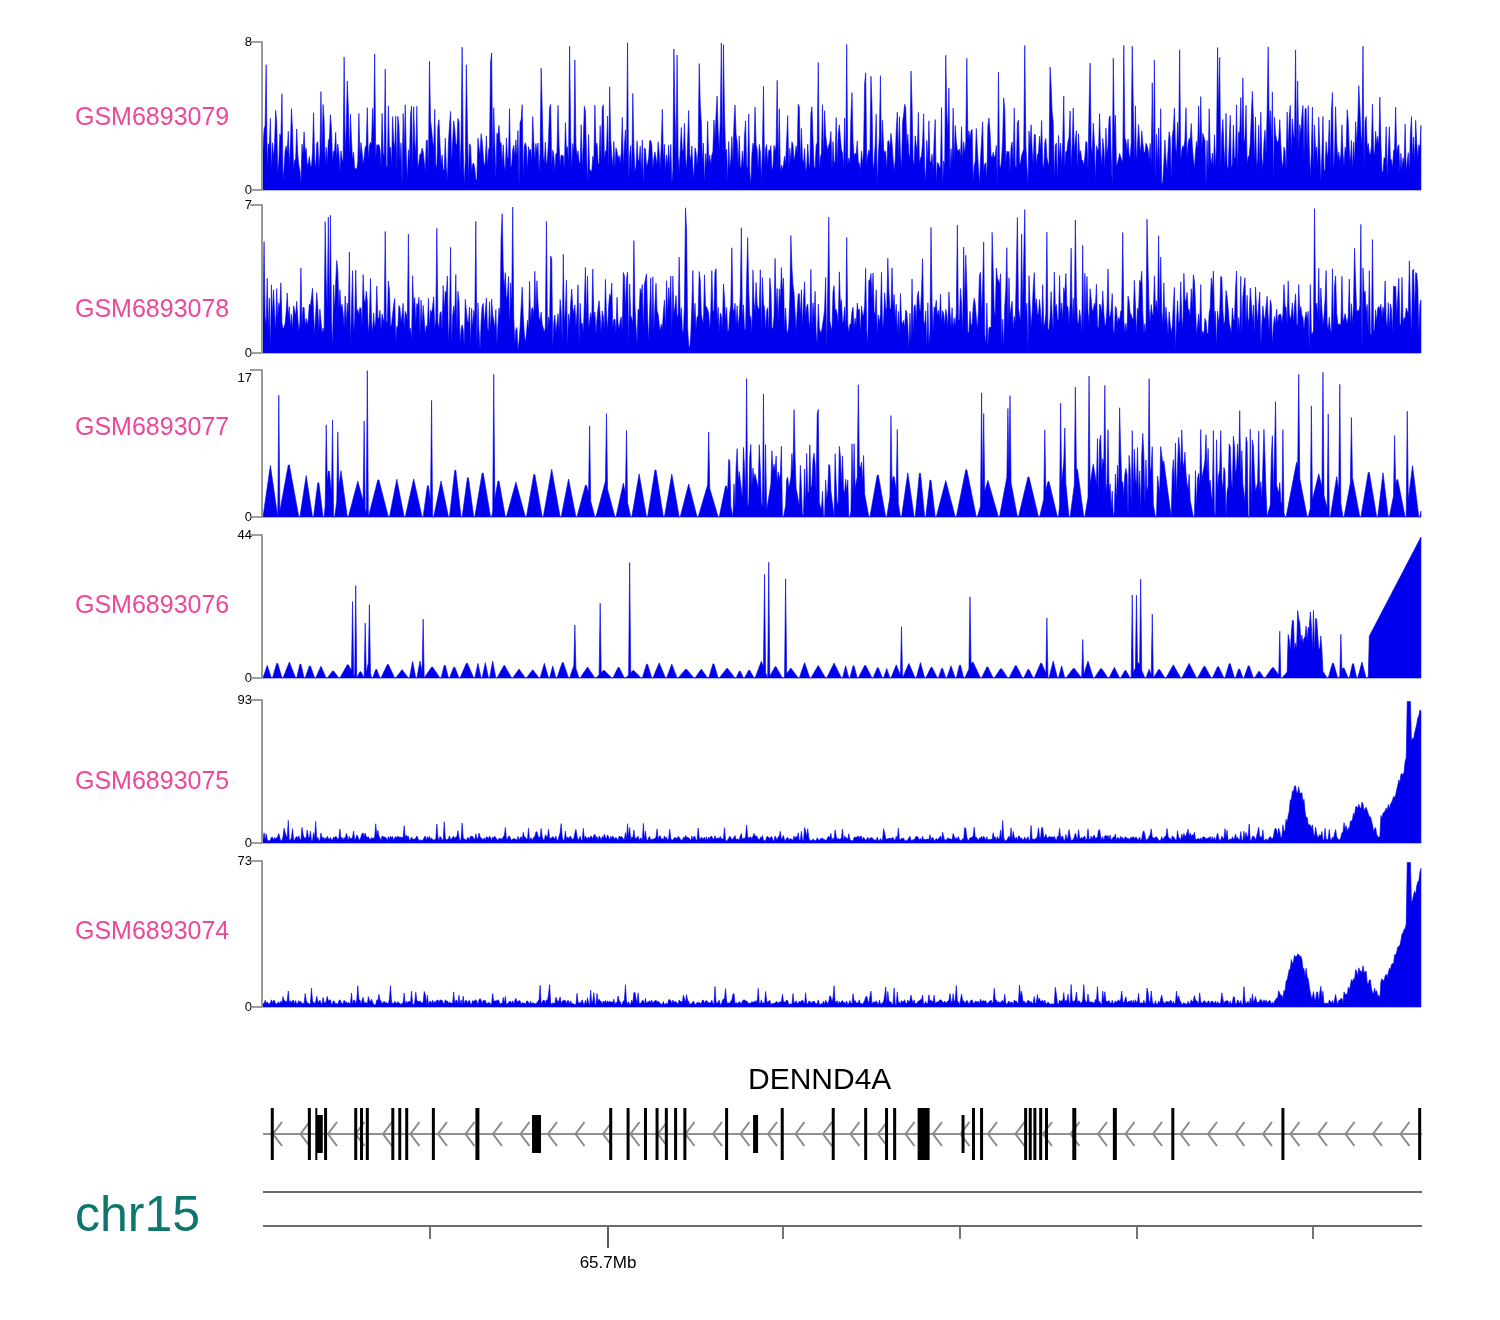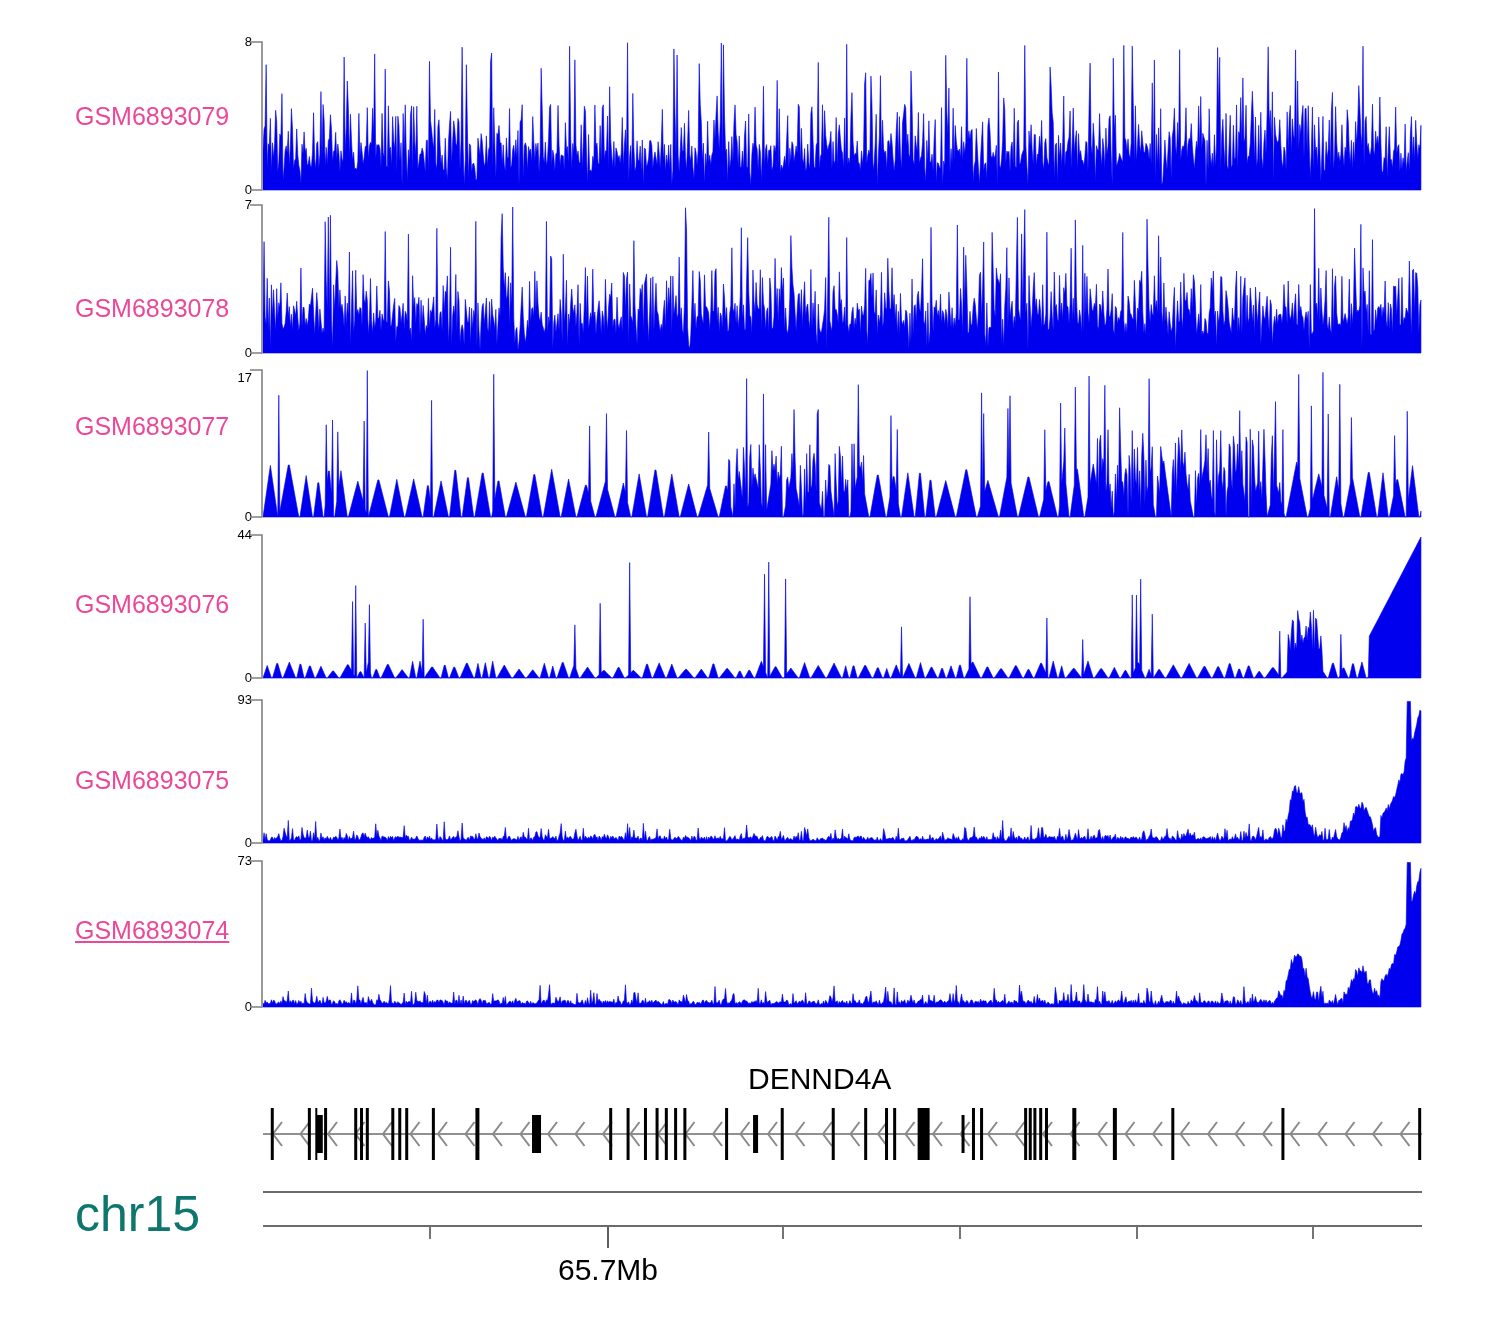--- a/index.html
+++ b/index.html
@@ -21,21 +21,21 @@
 
   
   #gene-panel{position:absolute;left:0;}
   #gene-name{position:absolute;font-size:30px;color:#000;
              white-space:nowrap;}
   .gene-svg{position:absolute;}
 
   
   #chr-label{position:absolute;font-size:50px;color:#0f766e;}
   #ruler-svg{position:absolute;}
-  .tick-label{position:absolute;font-size:30px;color:#000;
+  .tick-label{position:absolute;font-size:17px;color:#000;
               text-align:center;white-space:nowrap;}
 </style>
 </head>
 <body>
 
 <div id="browser">
     <div class="track" style="top: 0px; width: 1500px; height: 1320px; pointer-events: none;">
       <div class="track-label" style="left: 75px; top: 102px;">GSM6893079</div>
       <div class="axis-max" style="left: 226px; top: 34px;">8</div>
       <div class="axis-min" style="left: 226px; top: 182px;">0</div>
@@ -84,21 +84,21 @@
       <div class="axis-max" style="left: 226px; top: 692px;">93</div>
       <div class="axis-min" style="left: 226px; top: 835px;">0</div>
       <svg class="axis-svg" width="30" height="147" style="left: 248px; top: 698px;">
         <path d="M2 2 L14 2 L14 145 L2 145" fill="none" stroke="#808080" stroke-width="1.6"></path>
       </svg>
       <svg class="cov-svg" width="1159" height="144" viewBox="0 0 1100 144" preserveAspectRatio="none" style="left: 263px; top: 700px;">
         <path d="M0 143 L0 140.26 L1 132.78 L2 139.82 L3 133.72 L4 139.39 L5 140.81 L6 140.84 L7 140.09 L8 137.14 L9 137.20 L10 140.17 L11 137.45 L12 139.04 L13 137.86 L14 136.58 L15 133.60 L16 138.15 L17 140.71 L18 140.43 L19 136.61 L20 128.27 L21 132.27 L22 136.07 L23 136.89 L24 120.43 L25 140.77 L26 139.71 L27 137.98 L28 128.63 L29 139.58 L30 140.27 L31 137.55 L32 136.55 L33 138.02 L34 135.87 L35 140.00 L36 139.25 L37 127.41 L38 134.21 L39 137.70 L40 138.24 L41 137.32 L42 130.06 L43 136.76 L44 138.30 L45 131.20 L46 140.76 L47 140.47 L48 132.75 L49 138.40 L50 121.48 L51 139.26 L52 137.28 L53 140.68 L54 139.94 L55 132.95 L56 138.39 L57 136.81 L58 139.73 L59 137.79 L60 139.08 L61 136.32 L62 138.45 L63 139.41 L64 137.31 L65 140.04 L66 139.79 L67 137.08 L68 137.83 L69 136.33 L70 137.21 L71 139.63 L72 138.17 L73 129.09 L74 138.77 L75 137.17 L76 140.18 L77 137.48 L78 138.92 L79 133.44 L80 136.03 L81 140.39 L82 136.42 L83 138.90 L84 138.32 L85 137.36 L86 131.13 L87 139.51 L88 139.08 L89 134.93 L90 136.61 L91 139.65 L92 139.83 L93 136.77 L94 133.59 L95 132.93 L96 136.44 L97 133.15 L98 136.42 L99 137.40 L100 136.70 L101 138.87 L102 139.42 L103 137.50 L104 138.51 L105 138.06 L106 137.34 L107 123.79 L108 135.88 L109 130.31 L110 136.07 L111 137.88 L112 140.70 L113 135.94 L114 136.73 L115 136.94 L116 137.26 L117 137.97 L118 140.77 L119 136.49 L120 139.25 L121 136.25 L122 137.44 L123 136.52 L124 140.63 L125 137.76 L126 136.59 L127 138.03 L128 136.09 L129 137.38 L130 136.98 L131 137.37 L132 137.87 L133 137.27 L134 125.71 L135 137.63 L136 135.15 L137 136.62 L138 136.28 L139 140.54 L140 139.43 L141 137.12 L142 139.32 L143 139.12 L144 139.33 L145 137.99 L146 135.95 L147 138.31 L148 140.10 L149 140.38 L150 139.90 L151 140.25 L152 140.19 L153 137.32 L154 136.01 L155 140.23 L156 136.80 L157 138.83 L158 136.13 L159 139.76 L160 137.87 L161 139.74 L162 139.76 L163 139.79 L164 139.33 L165 123.97 L166 137.15 L167 140.53 L168 136.49 L169 137.63 L170 139.69 L171 140.61 L172 121.77 L173 138.22 L174 139.64 L175 139.45 L176 138.67 L177 135.90 L178 139.42 L179 139.10 L180 137.26 L181 136.34 L182 138.78 L183 137.06 L184 136.74 L185 130.75 L186 137.05 L187 140.71 L188 139.20 L189 122.94 L190 137.84 L191 138.86 L192 139.57 L193 140.51 L194 137.88 L195 137.45 L196 140.23 L197 135.93 L198 136.40 L199 136.43 L200 138.61 L201 139.55 L202 133.79 L203 138.26 L204 139.09 L205 133.03 L206 136.48 L207 138.32 L208 138.90 L209 139.50 L210 137.78 L211 140.29 L212 136.76 L213 137.34 L214 138.69 L215 136.18 L216 137.58 L217 140.79 L218 137.12 L219 137.98 L220 136.13 L221 137.89 L222 139.27 L223 140.61 L224 138.15 L225 138.93 L226 138.18 L227 140.09 L228 136.41 L229 135.96 L230 127.40 L231 138.39 L232 139.19 L233 136.48 L234 136.14 L235 138.65 L236 140.62 L237 139.05 L238 138.74 L239 138.66 L240 139.48 L241 140.12 L242 136.36 L243 140.40 L244 137.86 L245 136.67 L246 139.52 L247 132.28 L248 137.05 L249 137.27 L250 138.81 L251 139.23 L252 128.27 L253 140.76 L254 138.07 L255 138.18 L256 140.72 L257 137.09 L258 136.85 L259 132.09 L260 131.70 L261 135.85 L262 137.87 L263 137.20 L264 128.54 L265 136.57 L266 139.63 L267 140.27 L268 134.74 L269 136.46 L270 137.39 L271 129.32 L272 138.58 L273 138.26 L274 138.07 L275 136.57 L276 137.74 L277 139.04 L278 136.11 L279 140.70 L280 139.90 L281 136.29 L282 132.63 L283 123.57 L284 137.00 L285 140.67 L286 139.45 L287 131.13 L288 139.34 L289 136.89 L290 138.70 L291 136.82 L292 136.40 L293 138.82 L294 139.17 L295 138.55 L296 133.04 L297 129.27 L298 135.98 L299 140.51 L300 138.46 L301 136.26 L302 140.20 L303 140.11 L304 128.24 L305 139.36 L306 136.12 L307 137.71 L308 138.84 L309 136.91 L310 138.75 L311 135.89 L312 136.87 L313 139.21 L314 135.34 L315 134.25 L316 137.87 L317 136.73 L318 140.62 L319 136.12 L320 137.37 L321 140.49 L322 136.62 L323 137.70 L324 134.20 L325 137.41 L326 138.50 L327 134.83 L328 137.09 L329 140.34 L330 136.32 L331 137.89 L332 135.93 L333 138.15 L334 138.70 L335 137.29 L336 138.89 L337 140.53 L338 135.98 L339 137.41 L340 136.29 L341 137.25 L342 139.16 L343 139.73 L344 132.68 L345 139.60 L346 123.68 L347 137.64 L348 127.48 L349 139.94 L350 136.86 L351 138.01 L352 130.07 L353 138.28 L354 137.88 L355 138.36 L356 136.03 L357 140.65 L358 138.21 L359 138.11 L360 140.66 L361 123.33 L362 139.89 L363 131.20 L364 139.38 L365 140.77 L366 137.49 L367 136.51 L368 140.78 L369 138.94 L370 139.48 L371 138.86 L372 138.55 L373 137.18 L374 128.90 L375 139.41 L376 136.23 L377 135.84 L378 139.24 L379 138.61 L380 139.78 L381 135.93 L382 138.84 L383 137.02 L384 140.24 L385 138.80 L386 129.30 L387 138.36 L388 140.32 L389 139.87 L390 138.49 L391 137.14 L392 138.58 L393 138.56 L394 136.52 L395 137.33 L396 139.06 L397 139.90 L398 140.53 L399 137.17 L400 138.45 L401 135.51 L402 137.22 L403 137.24 L404 137.85 L405 139.00 L406 140.84 L407 135.99 L408 139.64 L409 136.40 L410 136.80 L411 140.31 L412 139.93 L413 128.07 L414 137.99 L415 139.57 L416 137.03 L417 138.22 L418 139.05 L419 137.01 L420 140.80 L421 136.66 L422 140.77 L423 137.09 L424 138.71 L425 136.30 L426 136.45 L427 139.01 L428 139.03 L429 135.67 L430 138.99 L431 138.29 L432 137.93 L433 138.64 L434 136.32 L435 138.96 L436 138.83 L437 139.07 L438 127.70 L439 140.51 L440 140.82 L441 139.90 L442 138.17 L443 136.32 L444 137.35 L445 140.03 L446 138.76 L447 137.38 L448 135.57 L449 139.66 L450 138.95 L451 139.20 L452 140.11 L453 135.92 L454 133.62 L455 139.76 L456 138.31 L457 138.51 L458 136.84 L459 125.02 L460 136.73 L461 138.00 L462 137.56 L463 136.83 L464 138.95 L465 136.25 L466 133.42 L467 135.96 L468 136.20 L469 136.57 L470 139.30 L471 140.02 L472 137.51 L473 137.63 L474 135.53 L475 140.07 L476 140.64 L477 140.55 L478 137.10 L479 136.32 L480 137.81 L481 138.14 L482 137.13 L483 136.52 L484 140.49 L485 140.75 L486 136.02 L487 138.09 L488 140.26 L489 136.79 L490 136.60 L491 131.37 L492 139.52 L493 137.63 L494 135.42 L495 140.17 L496 140.16 L497 138.23 L498 137.32 L499 139.57 L500 139.21 L501 138.50 L502 140.12 L503 139.89 L504 136.09 L505 138.72 L506 136.29 L507 137.94 L508 132.74 L509 140.29 L510 139.96 L511 131.32 L512 140.28 L513 140.45 L514 127.58 L515 131.04 L516 136.41 L517 128.90 L518 137.34 L519 140.69 L520 140.14 L521 140.49 L522 138.97 L523 140.09 L524 140.75 L525 140.52 L526 137.72 L527 139.50 L528 140.61 L529 138.77 L530 138.57 L531 138.08 L532 139.20 L533 139.59 L534 140.42 L535 139.72 L536 137.33 L537 136.23 L538 137.68 L539 133.44 L540 140.76 L541 138.02 L542 139.74 L543 129.86 L544 136.21 L545 139.38 L546 138.31 L547 139.36 L548 139.08 L549 137.80 L550 129.12 L551 140.45 L552 136.06 L553 137.56 L554 137.96 L555 139.27 L556 133.79 L557 139.43 L558 140.21 L559 140.84 L560 140.65 L561 137.53 L562 137.15 L563 137.40 L564 136.52 L565 136.07 L566 138.20 L567 136.02 L568 136.34 L569 140.00 L570 137.31 L571 138.86 L572 140.32 L573 139.35 L574 137.19 L575 139.85 L576 138.19 L577 137.70 L578 137.71 L579 138.64 L580 140.33 L581 139.66 L582 140.60 L583 137.04 L584 140.55 L585 140.55 L586 138.56 L587 140.45 L588 140.35 L589 128.67 L590 132.73 L591 138.33 L592 139.33 L593 138.72 L594 138.51 L595 138.06 L596 138.98 L597 137.70 L598 137.61 L599 139.41 L600 140.61 L601 136.24 L602 139.80 L603 128.20 L604 139.30 L605 139.77 L606 138.41 L607 138.43 L608 138.01 L609 140.65 L610 140.69 L611 140.81 L612 139.48 L613 138.01 L614 136.27 L615 140.35 L616 140.78 L617 139.32 L618 140.29 L619 137.84 L620 136.33 L621 136.60 L622 137.72 L623 140.03 L624 138.56 L625 140.25 L626 136.22 L627 139.69 L628 139.31 L629 139.66 L630 139.22 L631 139.02 L632 139.60 L633 134.65 L634 139.94 L635 137.73 L636 137.67 L637 140.57 L638 140.16 L639 138.40 L640 139.75 L641 138.66 L642 137.67 L643 135.87 L644 140.77 L645 132.21 L646 136.43 L647 140.81 L648 139.55 L649 139.75 L650 137.67 L651 138.74 L652 139.01 L653 139.08 L654 139.91 L655 133.54 L656 136.26 L657 139.53 L658 137.50 L659 139.56 L660 136.58 L661 139.77 L662 140.25 L663 140.52 L664 138.64 L665 139.50 L666 127.43 L667 128.48 L668 137.36 L669 140.31 L670 140.16 L671 137.82 L672 137.78 L673 137.29 L674 135.90 L675 127.11 L676 137.32 L677 137.04 L678 139.32 L679 139.88 L680 137.65 L681 138.85 L682 136.15 L683 138.53 L684 136.26 L685 137.90 L686 139.95 L687 136.74 L688 140.27 L689 139.13 L690 139.88 L691 139.16 L692 139.41 L693 132.72 L694 137.58 L695 136.96 L696 140.83 L697 136.59 L698 138.96 L699 138.79 L700 130.19 L701 140.48 L702 120.51 L703 137.79 L704 140.56 L705 140.80 L706 140.07 L707 138.03 L708 136.17 L709 139.11 L710 127.87 L711 140.27 L712 131.44 L713 136.89 L714 139.29 L715 137.04 L716 140.45 L717 135.92 L718 136.34 L719 138.81 L720 138.00 L721 139.94 L722 139.58 L723 136.97 L724 140.36 L725 138.49 L726 136.79 L727 140.77 L728 139.32 L729 125.47 L730 139.27 L731 139.04 L732 139.68 L733 138.38 L734 138.60 L735 136.01 L736 127.84 L737 136.95 L738 138.52 L739 127.52 L740 127.75 L741 137.86 L742 136.79 L743 134.20 L744 138.04 L745 137.96 L746 136.41 L747 136.96 L748 137.17 L749 136.76 L750 137.86 L751 136.31 L752 138.66 L753 140.84 L754 136.26 L755 137.30 L756 128.38 L757 138.07 L758 136.65 L759 136.06 L760 140.34 L761 140.24 L762 134.36 L763 139.47 L764 136.65 L765 129.56 L766 136.08 L767 140.58 L768 140.09 L769 139.65 L770 136.90 L771 133.24 L772 136.56 L773 140.37 L774 129.64 L775 137.54 L776 138.76 L777 137.17 L778 139.09 L779 136.77 L780 136.37 L781 139.99 L782 138.94 L783 128.79 L784 139.61 L785 139.20 L786 136.17 L787 139.44 L788 135.91 L789 135.21 L790 138.51 L791 137.83 L792 137.41 L793 130.45 L794 129.55 L795 136.59 L796 140.22 L797 136.50 L798 140.65 L799 135.87 L800 135.58 L801 136.51 L802 135.46 L803 138.90 L804 135.05 L805 140.13 L806 138.99 L807 136.97 L808 137.00 L809 134.11 L810 140.64 L811 137.54 L812 137.93 L813 139.44 L814 136.37 L815 138.65 L816 137.21 L817 139.91 L818 137.45 L819 136.81 L820 138.92 L821 138.05 L822 139.49 L823 138.62 L824 136.95 L825 138.33 L826 136.56 L827 138.31 L828 137.39 L829 137.25 L830 139.37 L831 139.72 L832 136.94 L833 140.40 L834 138.79 L835 132.61 L836 130.72 L837 134.67 L838 140.76 L839 139.15 L840 139.22 L841 136.40 L842 135.00 L843 129.01 L844 137.26 L845 137.64 L846 138.13 L847 137.17 L848 136.80 L849 138.12 L850 140.03 L851 140.55 L852 140.13 L853 136.65 L854 139.55 L855 138.25 L856 136.23 L857 136.31 L858 128.51 L859 136.37 L860 138.63 L861 138.16 L862 140.53 L863 135.98 L864 136.75 L865 138.02 L866 139.96 L867 140.37 L868 130.70 L869 137.40 L870 138.03 L871 140.35 L872 133.99 L873 138.24 L874 133.47 L875 136.28 L876 135.92 L877 132.48 L878 129.23 L879 136.81 L880 132.97 L881 136.25 L882 134.80 L883 135.66 L884 132.20 L885 139.23 L886 139.62 L887 138.78 L888 138.58 L889 139.49 L890 137.84 L891 139.88 L892 136.99 L893 136.80 L894 137.47 L895 138.75 L896 138.53 L897 138.09 L898 137.84 L899 136.48 L900 140.69 L901 136.62 L902 140.21 L903 137.30 L904 140.79 L905 136.89 L906 133.03 L907 137.90 L908 140.34 L909 140.24 L910 136.22 L911 137.78 L912 139.50 L913 128.67 L914 137.49 L915 130.27 L916 140.78 L917 139.66 L918 138.86 L919 140.04 L920 136.63 L921 139.22 L922 138.54 L923 133.88 L924 138.57 L925 137.28 L926 139.62 L927 139.59 L928 131.53 L929 140.57 L930 140.26 L931 131.20 L932 138.19 L933 132.45 L934 136.81 L935 136.14 L936 123.90 L937 139.94 L938 140.83 L939 136.55 L940 136.05 L941 137.27 L942 140.31 L943 136.62 L944 132.05 L945 127.34 L946 137.93 L947 136.28 L948 138.02 L949 129.89 L950 140.53 L951 140.21 L952 138.71 L953 140.36 L954 139.51 L955 137.63 L956 136.49 L957 138.13 L958 138.74 L959 136.98 L960 130.15 L961 128.12 L962 129.78 L963 136.00 L964 128.17 L965 131.77 L966 137.99 L967 136.44 L968 124.79 L969 131.62 L970 130.45 L971 119.34 L972 122.56 L973 115.85 L974 111.24 L975 99.74 L976 100.24 L977 91.03 L978 91.58 L979 86.10 L980 85.66 L981 92.83 L982 92.71 L983 86.72 L984 93.36 L985 93.41 L986 92.57 L987 102.00 L988 99.30 L989 111.62 L990 117.57 L991 117.19 L992 124.71 L993 124.47 L994 125.16 L995 127.99 L996 124.82 L997 133.17 L998 136.73 L999 127.24 L1000 133.48 L1001 137.41 L1002 136.39 L1003 134.59 L1004 136.30 L1005 131.50 L1006 140.13 L1007 140.00 L1008 128.25 L1009 138.92 L1010 139.90 L1011 138.46 L1012 129.52 L1013 139.15 L1014 140.23 L1015 136.97 L1016 138.41 L1017 133.65 L1018 129.49 L1019 136.47 L1020 138.83 L1021 139.56 L1022 140.01 L1023 137.20 L1024 132.81 L1025 132.21 L1026 122.65 L1027 129.09 L1028 125.52 L1029 132.05 L1030 127.53 L1031 130.28 L1032 121.10 L1033 121.20 L1034 119.60 L1035 113.05 L1036 115.89 L1037 106.80 L1038 106.59 L1039 108.25 L1040 104.28 L1041 107.38 L1042 109.01 L1043 102.13 L1044 104.22 L1045 111.05 L1046 108.37 L1047 107.32 L1048 110.38 L1049 113.74 L1050 116.68 L1051 116.86 L1052 120.23 L1053 124.83 L1054 131.55 L1055 128.54 L1056 127.65 L1057 134.48 L1058 136.53 L1059 137.27 L1060 136.83 L1061 115.44 L1062 118.19 L1063 113.21 L1064 112.47 L1065 110.66 L1066 107.92 L1067 110.89 L1068 104.50 L1069 109.16 L1070 104.36 L1071 102.46 L1072 100.31 L1073 96.46 L1074 97.69 L1075 94.66 L1076 89.81 L1077 85.18 L1078 79.92 L1079 82.60 L1080 74.34 L1081 73.47 L1082 74.99 L1083 71.80 L1084 61.28 L1085 57.93 L1086 1.43 L1087 1.43 L1088 1.43 L1089 1.43 L1090 41.43 L1091 38.15 L1092 39.16 L1093 33.08 L1094 28.81 L1095 24.35 L1096 17.86 L1097 15.88 L1098 10.14 L1099 11.07 L1099 143 Z" fill="#0000ee" stroke="#0000ee" stroke-width="0.6"></path>
       </svg>
     </div>
     <div class="track" style="top: 0px; width: 1500px; height: 1320px; pointer-events: none;">
-      <div class="track-label" style="left: 75px; top: 916px; text-decoration: underline;">GSM6893074</div>
+      <div class="track-label" style="left: 75px; top: 916px;">GSM6893074</div>
       <div class="axis-max" style="left: 226px; top: 853px;">73</div>
       <div class="axis-min" style="left: 226px; top: 999px;">0</div>
       <svg class="axis-svg" width="30" height="150" style="left: 248px; top: 859px;">
         <path d="M2 2 L14 2 L14 148 L2 148" fill="none" stroke="#808080" stroke-width="1.6"></path>
       </svg>
       <svg class="cov-svg" width="1159" height="147" viewBox="0 0 1100 147" preserveAspectRatio="none" style="left: 263px; top: 861px;">
         <path d="M0 146 L0 142.43 L1 142.89 L2 139.31 L3 142.00 L4 141.06 L5 142.83 L6 142.57 L7 142.29 L8 138.82 L9 141.97 L10 139.22 L11 139.73 L12 142.89 L13 142.69 L14 141.86 L15 140.90 L16 142.75 L17 139.88 L18 142.44 L19 135.62 L20 139.77 L21 139.78 L22 141.87 L23 139.29 L24 130.06 L25 142.25 L26 139.66 L27 141.91 L28 139.42 L29 139.31 L30 143.00 L31 139.52 L32 143.25 L33 142.16 L34 139.42 L35 141.66 L36 140.29 L37 142.97 L38 141.84 L39 143.59 L40 132.50 L41 139.37 L42 141.71 L43 142.24 L44 143.01 L45 142.77 L46 127.16 L47 139.86 L48 141.81 L49 142.06 L50 141.02 L51 135.23 L52 140.47 L53 141.19 L54 139.12 L55 141.90 L56 143.49 L57 136.39 L58 141.41 L59 142.17 L60 140.14 L61 135.36 L62 140.26 L63 139.03 L64 138.88 L65 143.73 L66 142.21 L67 139.72 L68 140.82 L69 143.35 L70 142.26 L71 143.46 L72 139.90 L73 138.76 L74 140.70 L75 143.27 L76 142.16 L77 139.16 L78 141.51 L79 140.58 L80 142.46 L81 141.52 L82 142.03 L83 143.03 L84 131.94 L85 143.73 L86 139.17 L87 139.31 L88 143.10 L89 138.87 L90 124.81 L91 138.90 L92 139.02 L93 143.31 L94 139.25 L95 136.32 L96 141.80 L97 142.07 L98 141.37 L99 143.38 L100 135.62 L101 139.65 L102 140.44 L103 138.22 L104 141.23 L105 143.16 L106 143.80 L107 143.67 L108 138.78 L109 140.15 L110 133.31 L111 138.83 L112 140.30 L113 142.52 L114 141.85 L115 140.14 L116 142.14 L117 141.17 L118 142.28 L119 142.93 L120 138.09 L121 124.60 L122 141.85 L123 141.88 L124 142.91 L125 140.28 L126 141.32 L127 142.68 L128 140.64 L129 141.89 L130 142.33 L131 143.68 L132 142.26 L133 141.61 L134 132.05 L135 143.73 L136 140.18 L137 142.10 L138 140.69 L139 140.36 L140 141.84 L141 130.19 L142 143.43 L143 143.49 L144 141.41 L145 131.26 L146 139.77 L147 140.11 L148 140.93 L149 139.74 L150 141.79 L151 141.49 L152 141.85 L153 130.49 L154 133.20 L155 142.93 L156 134.13 L157 143.40 L158 140.72 L159 140.01 L160 142.55 L161 139.19 L162 142.44 L163 140.27 L164 141.84 L165 139.08 L166 139.10 L167 141.76 L168 138.87 L169 139.30 L170 139.51 L171 141.50 L172 143.68 L173 138.71 L174 140.25 L175 139.97 L176 142.68 L177 140.77 L178 141.95 L179 142.22 L180 142.02 L181 130.94 L182 143.22 L183 139.34 L184 139.13 L185 143.34 L186 134.33 L187 143.19 L188 138.99 L189 143.63 L190 135.06 L191 143.15 L192 139.72 L193 139.31 L194 142.61 L195 139.97 L196 139.32 L197 143.39 L198 143.09 L199 139.46 L200 140.58 L201 139.48 L202 138.85 L203 140.50 L204 143.79 L205 139.02 L206 137.60 L207 139.14 L208 142.69 L209 139.34 L210 139.69 L211 139.36 L212 142.59 L213 142.32 L214 141.69 L215 141.42 L216 143.44 L217 142.46 L218 132.58 L219 140.58 L220 139.84 L221 140.02 L222 139.59 L223 138.85 L224 139.77 L225 143.62 L226 141.99 L227 142.82 L228 136.46 L229 142.13 L230 135.48 L231 143.71 L232 142.92 L233 141.59 L234 140.15 L235 140.44 L236 142.38 L237 139.78 L238 143.56 L239 139.48 L240 137.28 L241 140.99 L242 140.34 L243 139.77 L244 139.78 L245 143.58 L246 141.48 L247 142.35 L248 142.06 L249 143.62 L250 140.56 L251 139.84 L252 141.57 L253 143.23 L254 140.20 L255 143.18 L256 141.63 L257 142.11 L258 143.02 L259 142.47 L260 141.90 L261 140.02 L262 138.84 L263 124.33 L264 143.30 L265 141.03 L266 139.30 L267 139.36 L268 142.33 L269 138.78 L270 140.01 L271 133.17 L272 123.70 L273 141.79 L274 143.38 L275 141.86 L276 142.24 L277 142.77 L278 136.20 L279 138.93 L280 141.08 L281 139.40 L282 135.85 L283 143.02 L284 140.09 L285 139.72 L286 139.33 L287 139.52 L288 143.12 L289 139.57 L290 139.70 L291 143.26 L292 139.78 L293 143.12 L294 142.33 L295 143.21 L296 143.65 L297 143.58 L298 132.29 L299 141.57 L300 141.86 L301 142.19 L302 140.80 L303 138.85 L304 142.70 L305 143.64 L306 139.45 L307 143.58 L308 136.78 L309 142.29 L310 143.63 L311 129.18 L312 142.58 L313 140.05 L314 131.68 L315 142.71 L316 143.71 L317 132.50 L318 140.80 L319 138.18 L320 140.11 L321 140.45 L322 143.25 L323 140.01 L324 141.77 L325 139.45 L326 142.17 L327 139.79 L328 141.45 L329 140.30 L330 140.72 L331 141.05 L332 141.38 L333 138.11 L334 143.68 L335 141.33 L336 142.19 L337 135.00 L338 139.96 L339 140.49 L340 143.76 L341 142.55 L342 140.06 L343 139.20 L344 123.76 L345 141.01 L346 142.60 L347 140.76 L348 143.77 L349 142.98 L350 138.97 L351 142.77 L352 131.71 L353 131.38 L354 137.69 L355 142.02 L356 131.82 L357 142.52 L358 142.31 L359 142.06 L360 139.29 L361 139.68 L362 143.54 L363 137.25 L364 143.27 L365 140.94 L366 141.02 L367 139.59 L368 142.09 L369 139.14 L370 142.19 L371 140.84 L372 140.05 L373 139.06 L374 141.40 L375 140.14 L376 141.23 L377 142.45 L378 143.16 L379 143.36 L380 140.54 L381 143.77 L382 142.73 L383 142.35 L384 143.46 L385 138.73 L386 138.55 L387 139.65 L388 142.38 L389 139.10 L390 141.03 L391 140.99 L392 140.53 L393 141.91 L394 143.74 L395 138.89 L396 140.53 L397 140.56 L398 141.60 L399 134.08 L400 137.62 L401 141.90 L402 133.61 L403 139.35 L404 140.20 L405 143.77 L406 142.45 L407 142.79 L408 140.60 L409 140.65 L410 143.55 L411 143.52 L412 141.32 L413 142.02 L414 141.16 L415 142.67 L416 142.20 L417 139.34 L418 139.11 L419 142.74 L420 139.95 L421 139.41 L422 141.37 L423 141.56 L424 141.99 L425 141.56 L426 139.14 L427 142.81 L428 143.01 L429 125.43 L430 141.31 L431 142.26 L432 140.94 L433 139.19 L434 143.40 L435 143.54 L436 139.58 L437 138.02 L438 138.02 L439 127.55 L440 140.10 L441 143.07 L442 141.66 L443 142.25 L444 139.89 L445 139.03 L446 133.48 L447 132.44 L448 142.77 L449 141.53 L450 142.46 L451 142.17 L452 140.66 L453 141.42 L454 142.67 L455 140.15 L456 138.98 L457 138.82 L458 139.93 L459 139.99 L460 141.32 L461 142.83 L462 141.76 L463 142.70 L464 140.42 L465 141.60 L466 140.55 L467 141.02 L468 139.45 L469 142.33 L470 127.32 L471 142.47 L472 142.44 L473 138.79 L474 142.79 L475 141.40 L476 143.20 L477 130.58 L478 139.45 L479 141.69 L480 140.11 L481 139.17 L482 143.78 L483 142.40 L484 142.67 L485 142.39 L486 142.10 L487 140.69 L488 140.85 L489 142.21 L490 141.32 L491 140.75 L492 141.20 L493 133.14 L494 140.83 L495 141.06 L496 140.91 L497 139.01 L498 139.68 L499 143.62 L500 143.26 L501 142.58 L502 143.73 L503 132.59 L504 142.21 L505 141.14 L506 139.72 L507 143.12 L508 141.70 L509 140.21 L510 141.21 L511 139.96 L512 139.09 L513 140.99 L514 143.26 L515 131.68 L516 142.71 L517 143.08 L518 140.13 L519 140.05 L520 142.77 L521 140.99 L522 140.74 L523 140.03 L524 142.04 L525 143.00 L526 142.21 L527 138.83 L528 142.94 L529 143.76 L530 142.31 L531 143.32 L532 139.97 L533 143.56 L534 139.29 L535 141.04 L536 143.24 L537 140.18 L538 134.67 L539 136.05 L540 140.73 L541 136.98 L542 124.91 L543 140.90 L544 140.88 L545 139.78 L546 143.41 L547 140.44 L548 142.36 L549 140.43 L550 139.48 L551 141.97 L552 141.28 L553 142.66 L554 139.96 L555 143.46 L556 142.49 L557 139.52 L558 141.85 L559 143.11 L560 132.73 L561 140.37 L562 139.52 L563 141.98 L564 141.88 L565 141.49 L566 138.82 L567 142.89 L568 142.35 L569 143.36 L570 141.52 L571 139.83 L572 136.11 L573 135.01 L574 140.34 L575 141.52 L576 135.84 L577 130.05 L578 142.64 L579 141.17 L580 140.88 L581 141.55 L582 139.74 L583 142.12 L584 143.79 L585 139.14 L586 142.84 L587 143.18 L588 141.55 L589 140.91 L590 134.47 L591 126.00 L592 143.05 L593 130.40 L594 139.48 L595 141.14 L596 140.74 L597 143.64 L598 142.35 L599 126.91 L600 143.19 L601 143.70 L602 130.86 L603 141.79 L604 140.87 L605 143.56 L606 139.46 L607 141.02 L608 140.43 L609 138.71 L610 142.86 L611 142.52 L612 139.07 L613 141.21 L614 139.52 L615 134.15 L616 139.00 L617 142.05 L618 138.92 L619 142.75 L620 142.85 L621 141.60 L622 140.06 L623 140.05 L624 138.42 L625 139.01 L626 134.09 L627 143.68 L628 142.43 L629 140.49 L630 143.11 L631 142.17 L632 133.84 L633 139.78 L634 139.43 L635 140.30 L636 140.95 L637 134.20 L638 142.99 L639 141.14 L640 141.11 L641 140.74 L642 139.49 L643 138.78 L644 139.27 L645 141.09 L646 141.69 L647 140.04 L648 141.97 L649 141.41 L650 140.11 L651 139.53 L652 132.60 L653 140.05 L654 142.31 L655 132.65 L656 141.69 L657 138.79 L658 124.48 L659 139.66 L660 141.02 L661 143.66 L662 138.91 L663 132.96 L664 139.95 L665 139.67 L666 141.74 L667 141.31 L668 139.31 L669 140.76 L670 143.60 L671 141.34 L672 138.98 L673 139.08 L674 141.82 L675 142.70 L676 140.28 L677 140.56 L678 140.97 L679 140.41 L680 142.50 L681 138.16 L682 140.39 L683 140.27 L684 139.43 L685 140.33 L686 139.76 L687 142.79 L688 142.61 L689 140.71 L690 139.94 L691 139.09 L692 142.52 L693 140.57 L694 127.33 L695 138.85 L696 138.88 L697 141.67 L698 140.34 L699 141.84 L700 141.23 L701 140.34 L702 139.34 L703 141.68 L704 133.18 L705 142.09 L706 143.54 L707 141.55 L708 139.91 L709 142.20 L710 141.21 L711 141.07 L712 143.54 L713 138.98 L714 140.33 L715 140.10 L716 142.09 L717 141.83 L718 124.03 L719 135.83 L720 130.26 L721 138.85 L722 141.01 L723 140.50 L724 142.90 L725 141.31 L726 139.32 L727 139.83 L728 141.60 L729 140.28 L730 142.96 L731 141.57 L732 135.44 L733 143.27 L734 141.06 L735 133.52 L736 140.20 L737 137.01 L738 141.11 L739 139.87 L740 139.27 L741 141.76 L742 139.14 L743 142.47 L744 143.02 L745 140.90 L746 142.07 L747 143.40 L748 142.96 L749 142.68 L750 143.43 L751 142.10 L752 126.31 L753 133.37 L754 142.34 L755 143.59 L756 139.01 L757 140.81 L758 139.55 L759 140.20 L760 131.63 L761 140.91 L762 139.15 L763 140.20 L764 133.20 L765 140.91 L766 143.13 L767 123.49 L768 139.27 L769 141.05 L770 140.05 L771 138.80 L772 130.98 L773 140.78 L774 140.12 L775 139.95 L776 142.41 L777 141.56 L778 139.14 L779 123.58 L780 138.41 L781 140.66 L782 141.49 L783 133.01 L784 140.60 L785 141.26 L786 140.73 L787 141.56 L788 141.27 L789 143.02 L790 138.42 L791 139.59 L792 125.60 L793 141.40 L794 140.12 L795 143.10 L796 143.37 L797 130.06 L798 139.28 L799 130.75 L800 139.87 L801 140.67 L802 140.41 L803 139.55 L804 142.21 L805 142.28 L806 139.36 L807 143.09 L808 142.05 L809 139.78 L810 141.96 L811 139.99 L812 138.72 L813 140.85 L814 138.94 L815 130.11 L816 140.23 L817 142.50 L818 138.76 L819 135.74 L820 142.05 L821 141.09 L822 140.09 L823 140.96 L824 139.13 L825 142.44 L826 139.25 L827 142.52 L828 138.76 L829 141.40 L830 141.09 L831 132.23 L832 142.94 L833 141.72 L834 141.78 L835 142.72 L836 139.38 L837 142.32 L838 142.42 L839 127.05 L840 131.51 L841 140.84 L842 141.17 L843 129.98 L844 140.19 L845 142.67 L846 143.81 L847 139.66 L848 143.79 L849 142.98 L850 140.15 L851 142.38 L852 137.84 L853 134.17 L854 139.93 L855 141.82 L856 142.46 L857 140.60 L858 140.89 L859 140.49 L860 141.86 L861 139.46 L862 139.77 L863 143.77 L864 140.30 L865 143.34 L866 141.60 L867 130.19 L868 139.46 L869 134.98 L870 139.07 L871 140.71 L872 143.18 L873 143.27 L874 141.55 L875 143.23 L876 142.53 L877 143.81 L878 140.36 L879 142.86 L880 142.75 L881 138.79 L882 141.00 L883 139.56 L884 134.57 L885 138.72 L886 140.06 L887 140.73 L888 143.31 L889 131.77 L890 141.16 L891 141.53 L892 142.10 L893 139.83 L894 139.93 L895 142.26 L896 141.94 L897 140.08 L898 140.18 L899 143.41 L900 140.18 L901 140.00 L902 141.48 L903 142.57 L904 139.90 L905 143.37 L906 140.61 L907 142.27 L908 142.79 L909 141.03 L910 131.89 L911 137.65 L912 143.01 L913 140.25 L914 140.30 L915 139.49 L916 140.15 L917 143.71 L918 139.89 L919 143.52 L920 141.59 L921 135.75 L922 136.00 L923 143.29 L924 143.02 L925 138.78 L926 140.32 L927 142.97 L928 139.48 L929 143.71 L930 142.53 L931 125.61 L932 139.29 L933 143.11 L934 141.28 L935 140.54 L936 143.30 L937 136.93 L938 142.89 L939 132.97 L940 141.11 L941 139.55 L942 135.57 L943 140.87 L944 141.30 L945 141.51 L946 139.69 L947 138.35 L948 139.89 L949 141.77 L950 138.76 L951 141.23 L952 138.91 L953 141.65 L954 140.78 L955 139.52 L956 139.85 L957 143.49 L958 141.26 L959 143.44 L960 139.96 L961 139.01 L962 137.03 L963 136.97 L964 129.79 L965 132.18 L966 134.76 L967 134.04 L968 137.94 L969 129.31 L970 131.08 L971 120.00 L972 118.96 L973 113.89 L974 108.48 L975 108.19 L976 98.54 L977 102.88 L978 100.60 L979 94.16 L980 95.96 L981 95.61 L982 92.99 L983 93.40 L984 95.54 L985 95.08 L986 98.18 L987 107.42 L988 107.65 L989 115.43 L990 107.23 L991 116.14 L992 117.67 L993 125.17 L994 131.29 L995 136.39 L996 136.21 L997 130.64 L998 137.46 L999 139.06 L1000 130.96 L1001 131.20 L1002 141.00 L1003 131.29 L1004 125.25 L1005 136.40 L1006 130.29 L1007 143.60 L1008 141.80 L1009 143.20 L1010 141.78 L1011 143.49 L1012 138.91 L1013 140.35 L1014 142.22 L1015 139.50 L1016 143.72 L1017 138.77 L1018 133.42 L1019 139.72 L1020 143.73 L1021 139.40 L1022 139.33 L1023 137.61 L1024 137.42 L1025 142.10 L1026 130.87 L1027 133.87 L1028 132.65 L1029 134.29 L1030 126.35 L1031 128.77 L1032 124.59 L1033 118.53 L1034 121.24 L1035 117.59 L1036 118.75 L1037 108.60 L1038 110.20 L1039 115.82 L1040 106.82 L1041 109.78 L1042 110.05 L1043 111.86 L1044 104.76 L1045 111.00 L1046 111.43 L1047 110.06 L1048 121.44 L1049 123.14 L1050 119.10 L1051 118.77 L1052 127.17 L1053 131.50 L1054 132.65 L1055 127.15 L1056 131.78 L1057 129.61 L1058 135.58 L1059 133.87 L1060 137.82 L1061 120.54 L1062 117.63 L1063 119.63 L1064 119.51 L1065 115.08 L1066 113.17 L1067 115.70 L1068 112.35 L1069 107.20 L1070 109.08 L1071 103.54 L1072 102.43 L1073 103.16 L1074 93.47 L1075 94.35 L1076 91.05 L1077 86.03 L1078 85.44 L1079 84.21 L1080 79.50 L1081 72.97 L1082 71.94 L1083 68.56 L1084 67.24 L1085 63.15 L1086 1.46 L1087 1.46 L1088 1.46 L1089 1.46 L1090 41.04 L1091 39.48 L1092 33.85 L1093 30.24 L1094 33.28 L1095 25.03 L1096 20.85 L1097 19.89 L1098 11.21 L1099 7.40 L1099 146 Z" fill="#0000ee" stroke="#0000ee" stroke-width="0.6"></path>
       </svg>
     </div>
     <div id="gene-panel" style="top: 0px; width: 1316px; height: 1320px; pointer-events: none;">

